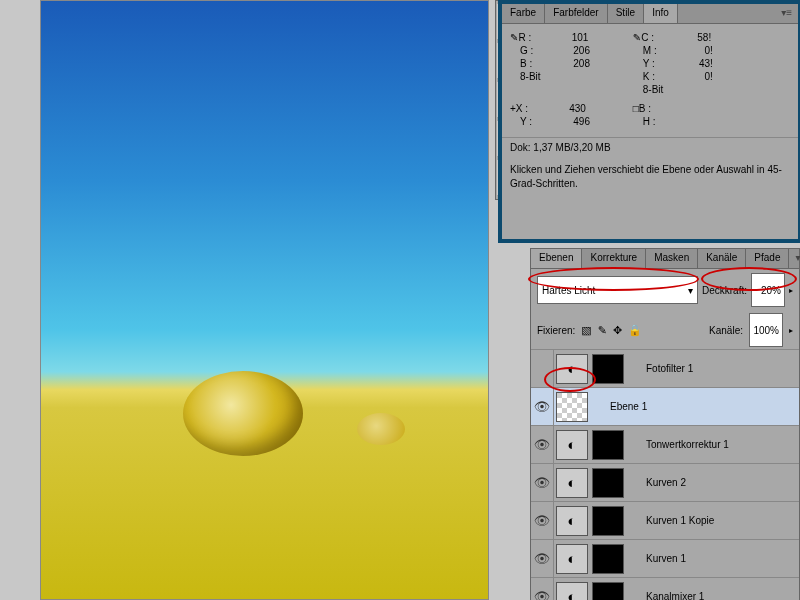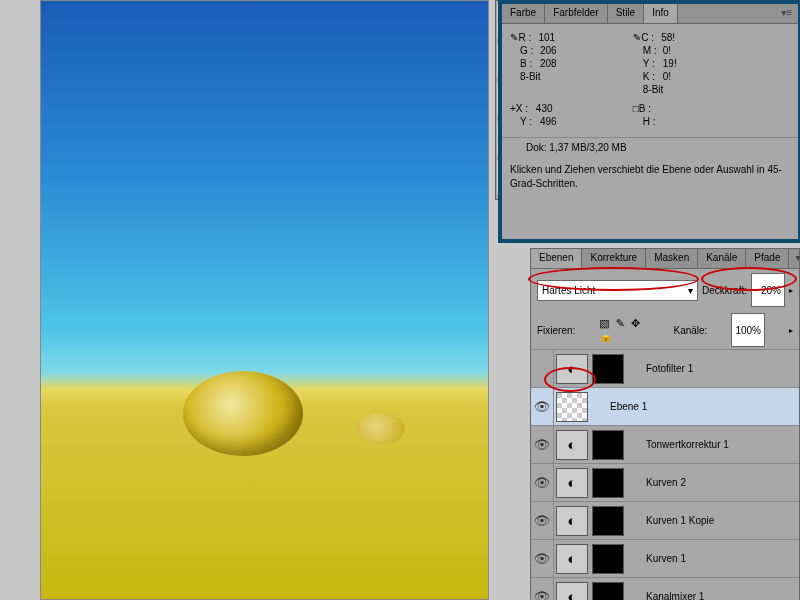--- a/index.html
+++ b/index.html
@@ -10,29 +10,29 @@
 .toolcol{position:absolute;left:495px;top:0;width:30px;height:200px;background:#a8a8a8;border:1px solid #666}
 .toolbtn{width:26px;height:36px;margin:3px auto;background:#b5b5b5;border:1px outset #ccc;display:flex;align-items:center;justify-content:center;font-size:12px;color:#333}
 .infopanel{position:absolute;left:498px;top:0;width:304px;height:243px;background:#a8a8a8;border:4px solid #0c4a6e}
 .tabbar{display:flex;background:#929292;border-bottom:1px solid #666;height:20px}
 .tab{padding:3px 8px;background:#929292;border-right:1px solid #666;color:#000;cursor:pointer}
 .tab.active{background:#a8a8a8}
 .menubtn{margin-left:auto;padding:3px 6px;color:#444}
 .infogrid{padding:8px;color:#000}
 .inforow{display:flex;margin-bottom:2px}
 .inforow .lbl{width:20px}
-.inforow .val{width:50px;text-align:left}
+.inforow .val{width:50px;text-align:right}
 .infocol{display:inline-block;vertical-align:top;width:120px}
-.doksize{padding:4px 24px;color:#000;border-top:1px solid #888}
+.doksize{padding:4px 8px;color:#000;border-top:1px solid #888}
 .hint{padding:6px 8px;color:#000;line-height:1.4}
 .layerspanel{position:absolute;left:530px;top:248px;width:270px;height:352px;background:#a8a8a8;border:1px solid #666}
 .blendrow{display:flex;align-items:center;padding:4px 6px;gap:4px;background:#a8a8a8}
-.blendsel{flex:1;height:21px;background:#fff;border:1px solid #666;padding:0 4px;display:flex;align-items:center;justify-content:space-between}
+.blendsel{flex:1;height:28px;background:#fff;border:1px solid #666;padding:0 4px;display:flex;align-items:center;justify-content:space-between}
 .deckinput{width:34px;height:18px;background:#fff;border:1px solid #666;text-align:right;padding:16px 3px;display:inline-flex;align-items:center;justify-content:flex-end}
-.lockrow{display:flex;align-items:center;padding:2px 6px;gap:24px;border-bottom:1px solid #888}
+.lockrow{display:flex;align-items:center;padding:2px 6px;gap:6px;border-bottom:1px solid #888}
 .lockrow .icons span{margin-right:6px;font-size:11px}
 .layerlist{overflow-y:auto;height:256px}
 .layer{display:flex;align-items:center;height:38px;border-bottom:1px solid #888;background:#a8a8a8}
 .layer.selected{background:#c5d5ea}
 .eye{width:22px;text-align:center;font-size:13px;color:#333}
 .thumb{width:32px;height:30px;margin:0 2px;border:1px solid #555;background:#ccc;display:flex;align-items:center;justify-content:center;font-size:15px}
 .thumb.mask{background:#000;color:#fff}
 .thumb.check{background:repeating-conic-gradient(#fff 0 25%,#ccc 0 50%) 0 0/10px 10px}
 .lname{margin-left:20px;color:#000}
 .circ1{position:absolute;left:528px;top:267px;width:171px;height:24px;border:2px solid #c00;border-radius:50%;pointer-events:none;z-index:10}
@@ -87,21 +87,21 @@
           <span>✎</span>
           <span class="lbl">C :</span>
           <span class="val">58!</span>
         </div>
       <div class="inforow">
           <span class="lbl" style="margin-left:10px">M :</span>
           <span class="val">0!</span>
         </div>
       <div class="inforow">
           <span class="lbl" style="margin-left:10px">Y :</span>
-          <span class="val">19!</span>
+          <span class="val">43!</span>
         </div>
       <div class="inforow">
           <span class="lbl" style="margin-left:10px">K :</span>
           <span class="val">0!</span>
         </div>
       <div class="inforow">
           <span style="margin-left:10px">8-Bit</span>
         </div>
     </div>
     <div style="height:6px"></div>

